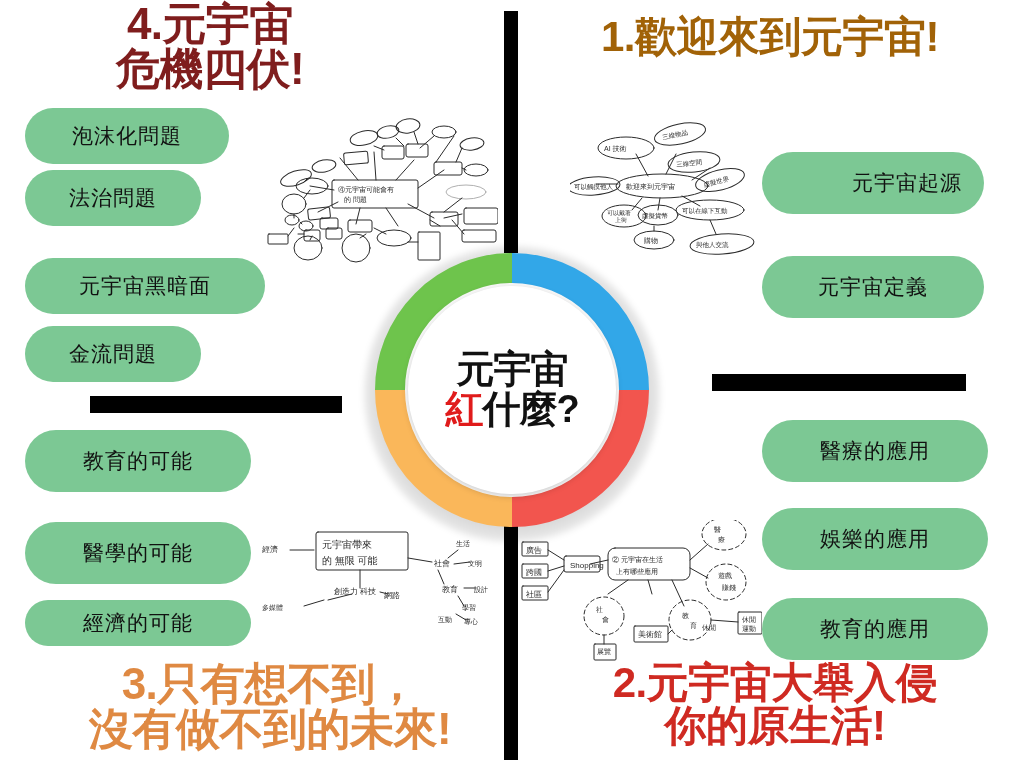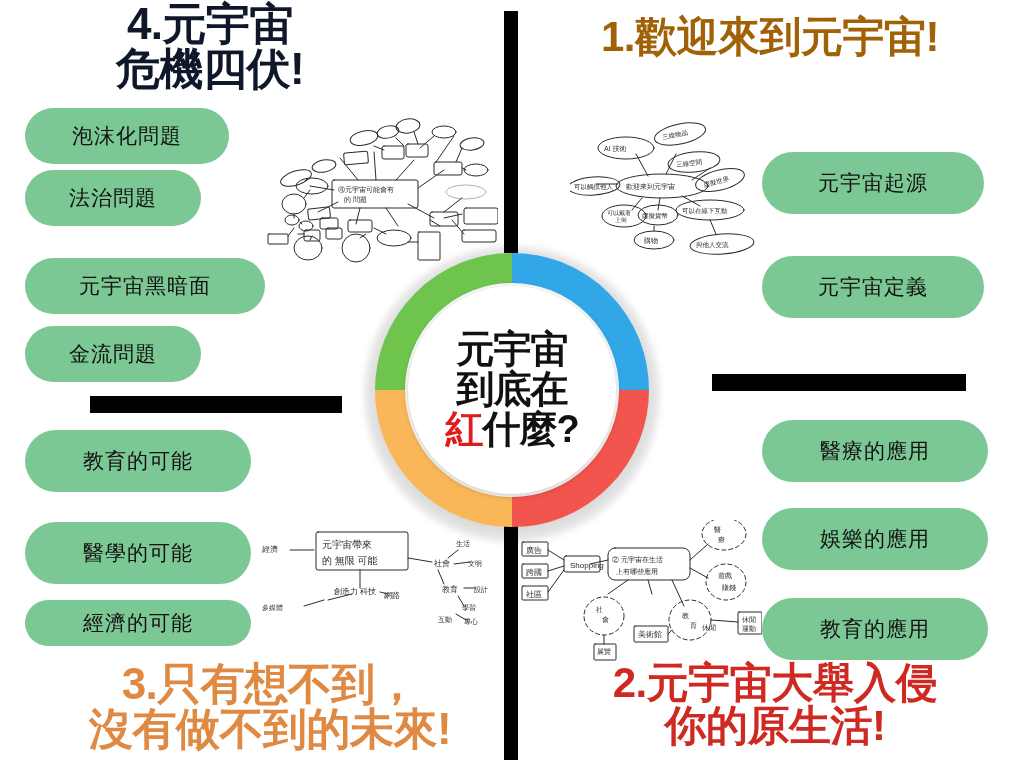--- a/index.html
+++ b/index.html
@@ -22,21 +22,21 @@
     font-weight: bold;
     line-height: 1.02;
     letter-spacing: -0.5px;
     white-space: pre-line;
     font-family: "Liberation Sans", "DejaVu Sans", sans-serif;
   }
   #title-4 {
     left: 10px; top: 2px; width: 400px;
     text-align: center;
     font-size: 44px;
-    color: #0f172a;
+    color: #7f1d1d;
   }
   #title-1 {
     left: 530px; top: 16px; width: 480px;
     text-align: center;
     font-size: 42px;
     color: #a16207;
   }
   #title-3 {
     left: 40px; top: 662px; width: 460px;
     text-align: center;
@@ -162,21 +162,21 @@
   <div class="pill" style="left:25px; top:430px; width:226px; height:62px;">
     <span>教育的可能</span>
   </div>
   <div class="pill" style="left:25px; top:522px; width:226px; height:62px;">
     <span>醫學的可能</span>
   </div>
   <div class="pill" style="left:25px; top:600px; width:226px; height:46px;">
     <span>經濟的可能</span>
   </div>
 
-  <div class="pill" style="left:762px; top:152px; width:222px; height:62px;">
+  <div class="pill" style="left:762px; top:152px; width:222px; height:62px;justify-content:flex-end;">
     <span>元宇宙起源</span>
   </div>
   <div class="pill" style="left:762px; top:256px; width:222px; height:62px;">
     <span>元宇宙定義</span>
   </div>
 
   <div class="pill" style="left:762px; top:420px; width:226px; height:62px;">
     <span>醫療的應用</span>
   </div>
   <div class="pill" style="left:762px; top:508px; width:226px; height:62px;">
@@ -399,18 +399,17 @@
 
       <path d="M 262 140 A 122 122 0 0 1 140 262" fill="none" stroke="#f2554e" stroke-width="30"></path>
 
       <path d="M 140 262 A 122 122 0 0 1 18 140" fill="none" stroke="#fab75a" stroke-width="30"></path>
 
       <path d="M 18 140 A 122 122 0 0 1 140 18" fill="none" stroke="#6ec44c" stroke-width="30"></path>
     </svg>
     <div id="ring-inner"></div>
     <div id="center-text">
       <span class="ln">元宇宙</span>
-      <span class="ln">到底在</span>
       <span class="ln"><span class="hong">紅</span><span>什麼?</span></span>
     </div>
   </div>
 
 </div>
 
 </body></html>

